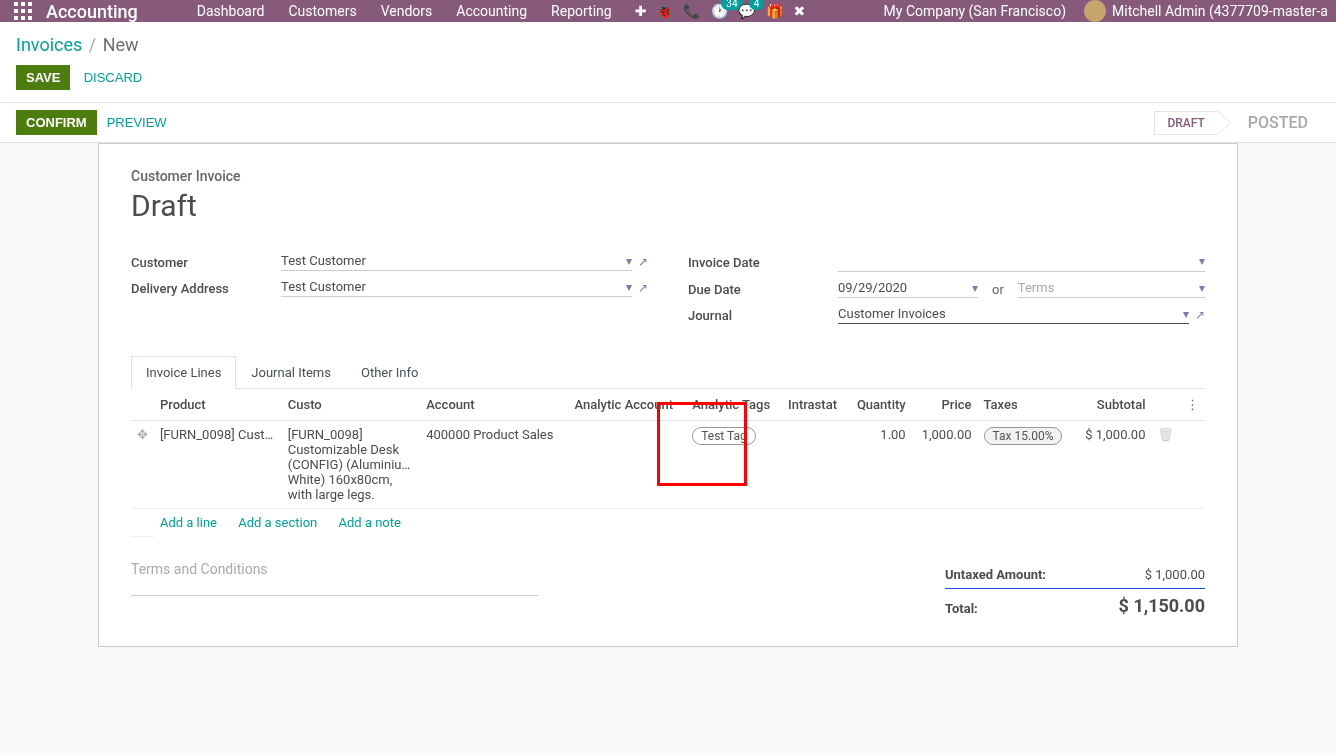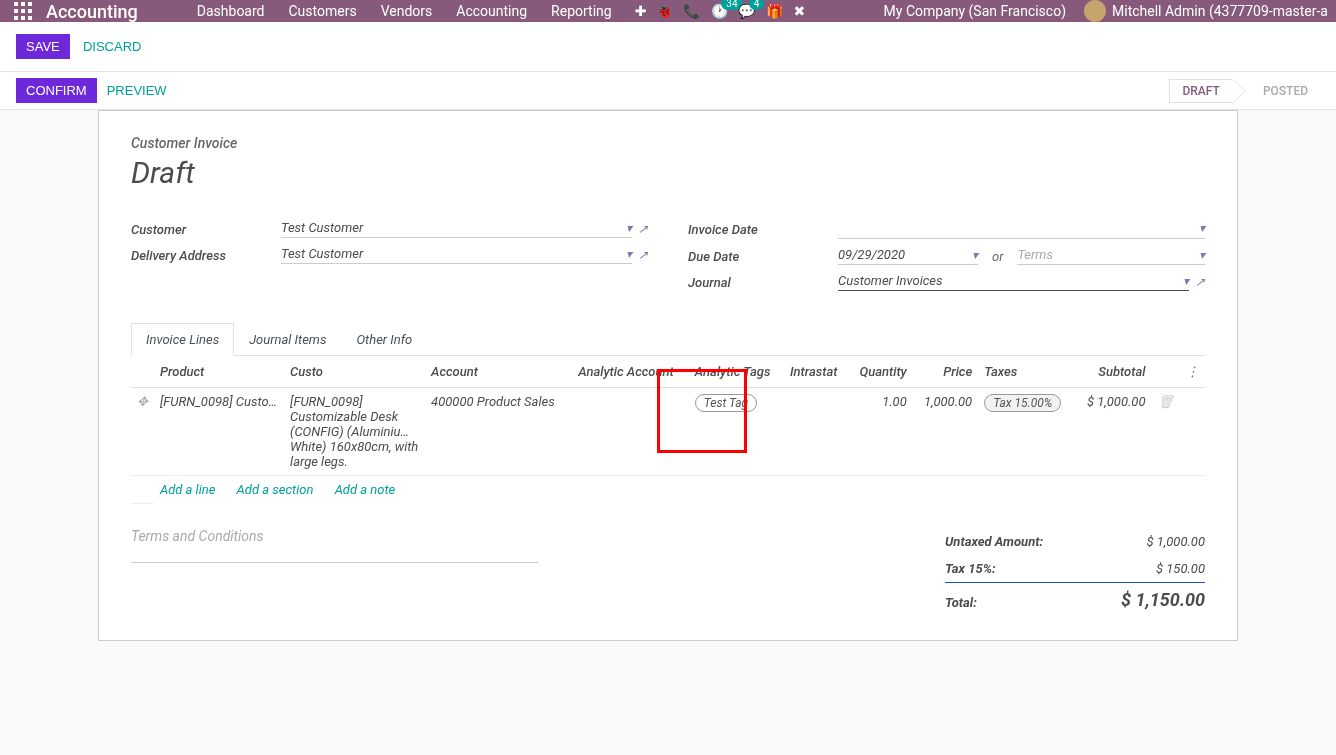--- a/index.html
+++ b/index.html
@@ -18,33 +18,33 @@
     .nav-right { margin-left: auto; display: flex; align-items: center; gap: 18px; }
     .avatar { width: 22px; height: 22px; border-radius: 50%; background: #c7a36e; display: inline-block; }
 
     
     .control-bar { background: #fff; border-bottom: 1px solid #e2e2e2; padding: 12px 16px; }
     .breadcrumb { font-size: 18px; margin-bottom: 10px; }
     .breadcrumb a { color: #00a09d; text-decoration: none; }
     .breadcrumb .sep { color: #aaa; margin: 0 2px; }
     .breadcrumb .cur { color: #6f6f6f; }
     .btn { padding: 5px 10px; font-size: 13px; font-weight: 500; border: none; cursor: pointer; text-transform: uppercase; }
-    .btn-primary { background: #6d28d9; color: #fff; }
+    .btn-primary { background: #4d7c0f; color: #fff; font-weight: bold; }
     .btn-link { background: none; color: #00a09d; }
 
     
     .statusbar { background: #fff; border-bottom: 1px solid #e2e2e2; padding: 6px 16px; display: flex; align-items: center; }
     .status-right { margin-left: auto; display: flex; align-items: center; }
     .status-arrow { position: relative; padding: 4px 12px; font-size: 12px; font-weight: 500; border: 1px solid #dee2e6; color: #875a7b; background: #fff; margin-right: 18px; }
     .status-arrow::after { content: ""; position: absolute; right: -13px; top: -1px; border-left: 13px solid #fff; border-top: 12px solid transparent; border-bottom: 12px solid transparent; }
     .status-arrow::before { content: ""; position: absolute; right: -14px; top: -1px; border-left: 13px solid #dee2e6; border-top: 12px solid transparent; border-bottom: 12px solid transparent; }
-    .status-muted { color: #aaa; font-size: 12px; font-weight: 500; padding: 4px 12px; }
-
-    
-    .sheet-bg { padding: 0 0 24px; font-style: italic; }
+    .status-muted { color: #aaa; font-size: 16px; font-weight: 500; padding: 4px 12px; }
+
+    
+    .sheet-bg { padding: 0 0 24px; }
     .sheet { background: #fff; border: 1px solid #ccc; max-width: 1140px; margin: 0 auto; padding: 24px 32px; }
     .sheet h4 { font-size: 14px; font-weight: 500; color: #666; margin-bottom: 4px; }
     .sheet h1 { font-size: 30px; font-weight: 400; margin-bottom: 30px; color: #4c4c4c; }
 
     .form-grid { display: flex; gap: 40px; margin-bottom: 24px; }
     .form-col { flex: 1; }
     .form-row { display: flex; align-items: center; margin-bottom: 8px; }
     .form-row label { width: 150px; font-weight: 500; color: #4c4c4c; font-size: 13px; }
     .form-row .field { flex: 1; display: flex; align-items: center; gap: 6px; }
     .o-input-darkline { border-bottom: 1px solid #4c4c4c; }
@@ -119,20 +119,25 @@
   <div class="nav-right">
     <span>My Company (San Francisco)</span>
     <span style="display:flex;align-items:center;gap:6px;">
       <span class="avatar"></span>
       <span>Mitchell Admin (4377709-master-a</span>
     </span>
   </div>
 </div>
 
 <div class="control-bar">
+  <div class="breadcrumb">
+    <a>Invoices</a>
+    <span class="sep">/</span>
+    <span class="cur">New</span>
+  </div>
   <button class="btn btn-primary">Save</button>
   <button class="btn btn-link">Discard</button>
 </div>
 
 <div class="statusbar">
   <button class="btn btn-primary">Confirm</button>
   <button class="btn btn-link">Preview</button>
   <div class="status-right">
     <span class="status-arrow">DRAFT</span>
     <span class="status-muted">POSTED</span>
@@ -257,24 +262,20 @@
 
     <div class="bottom">
       <div class="terms">
         <div class="terms-input">Terms and Conditions</div>
       </div>
       <div class="totals">
         <div class="row">
             <span class="lbl">Untaxed Amount:</span>
             <span class="val">$ 1,000.00</span>
           </div>
-        <div class="row">
-            <span class="lbl">Tax 15%:</span>
-            <span class="val">$ 150.00</span>
-          </div>
         <div class="row grand">
             <span class="lbl">Total:</span>
             <span class="val">$ 1,150.00</span>
           </div>
       </div>
     </div>
 
     <div class="highlight-box" style="left:558px; top:258px; width:90px; height:84px;"></div>
 
   </div>

